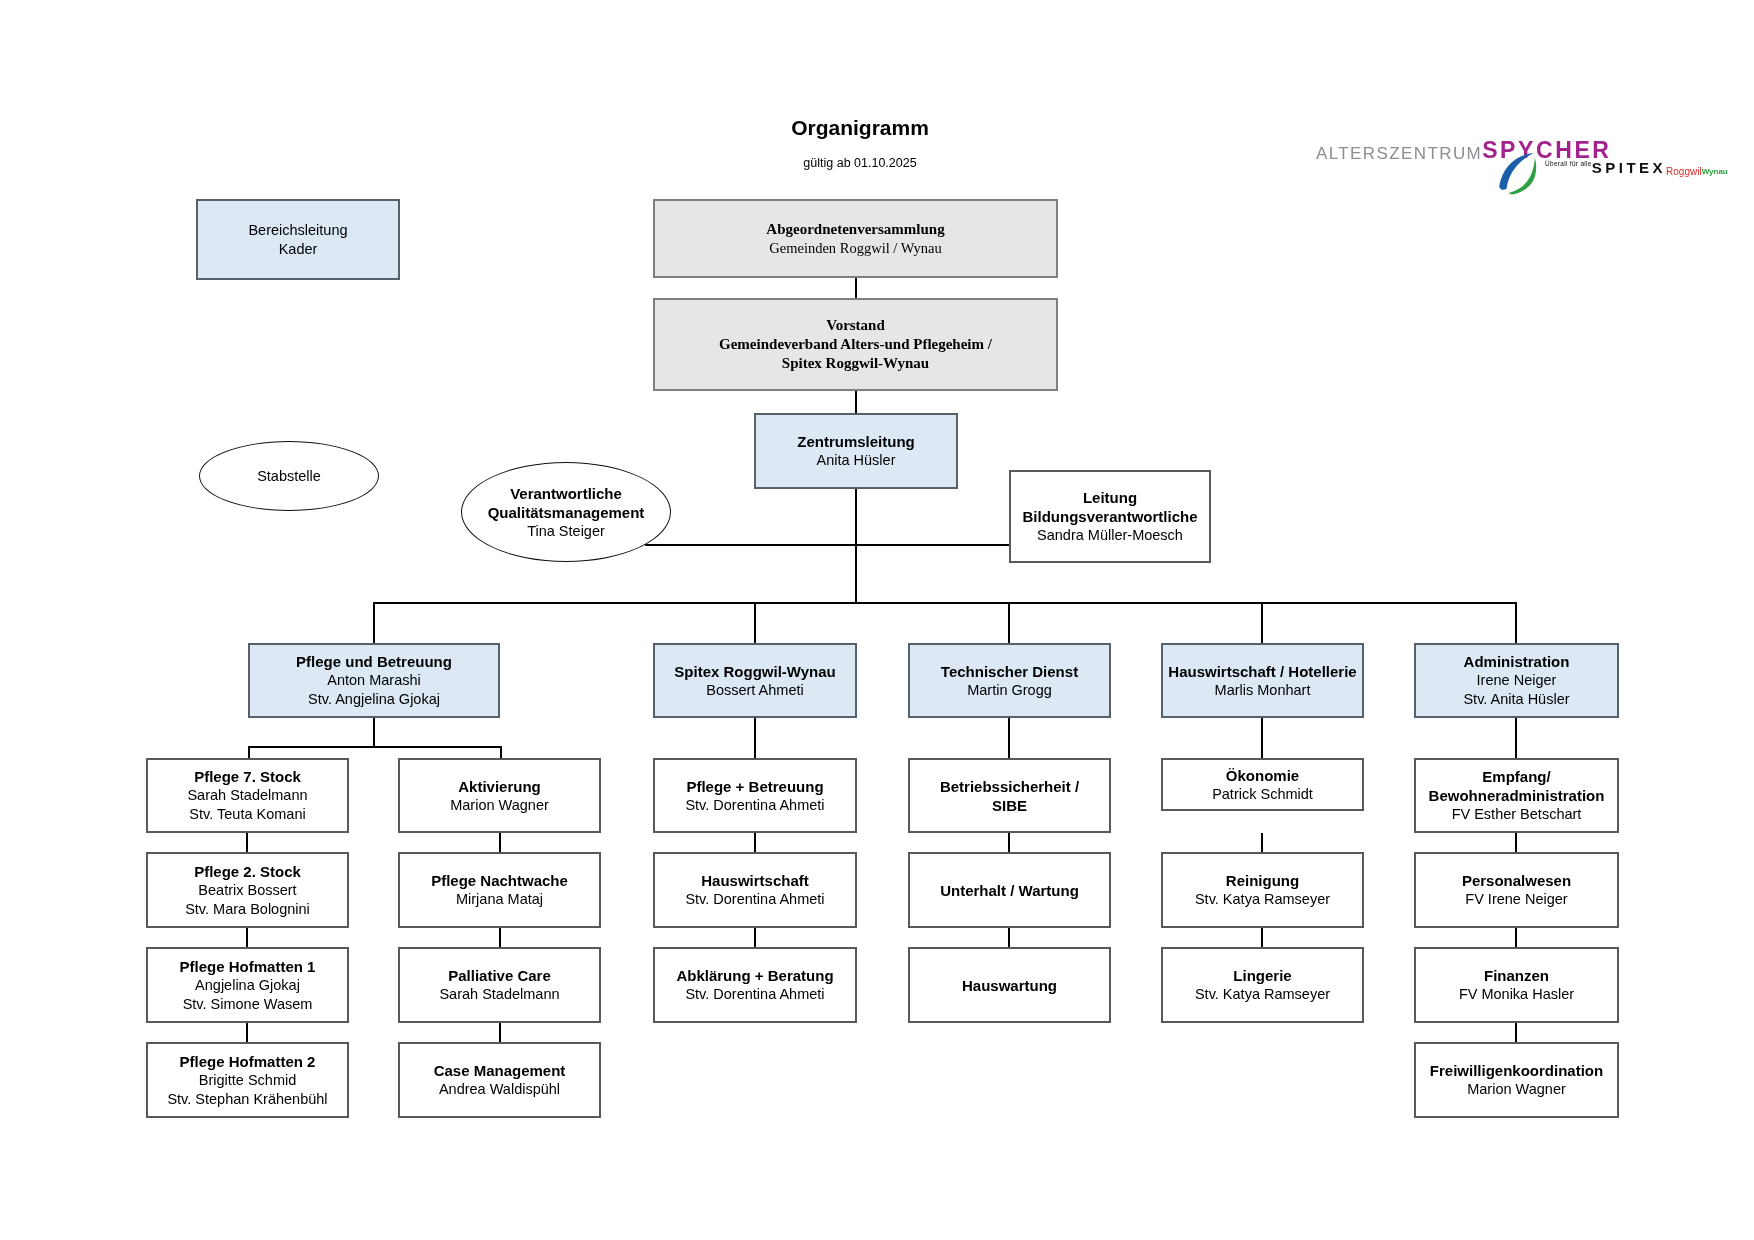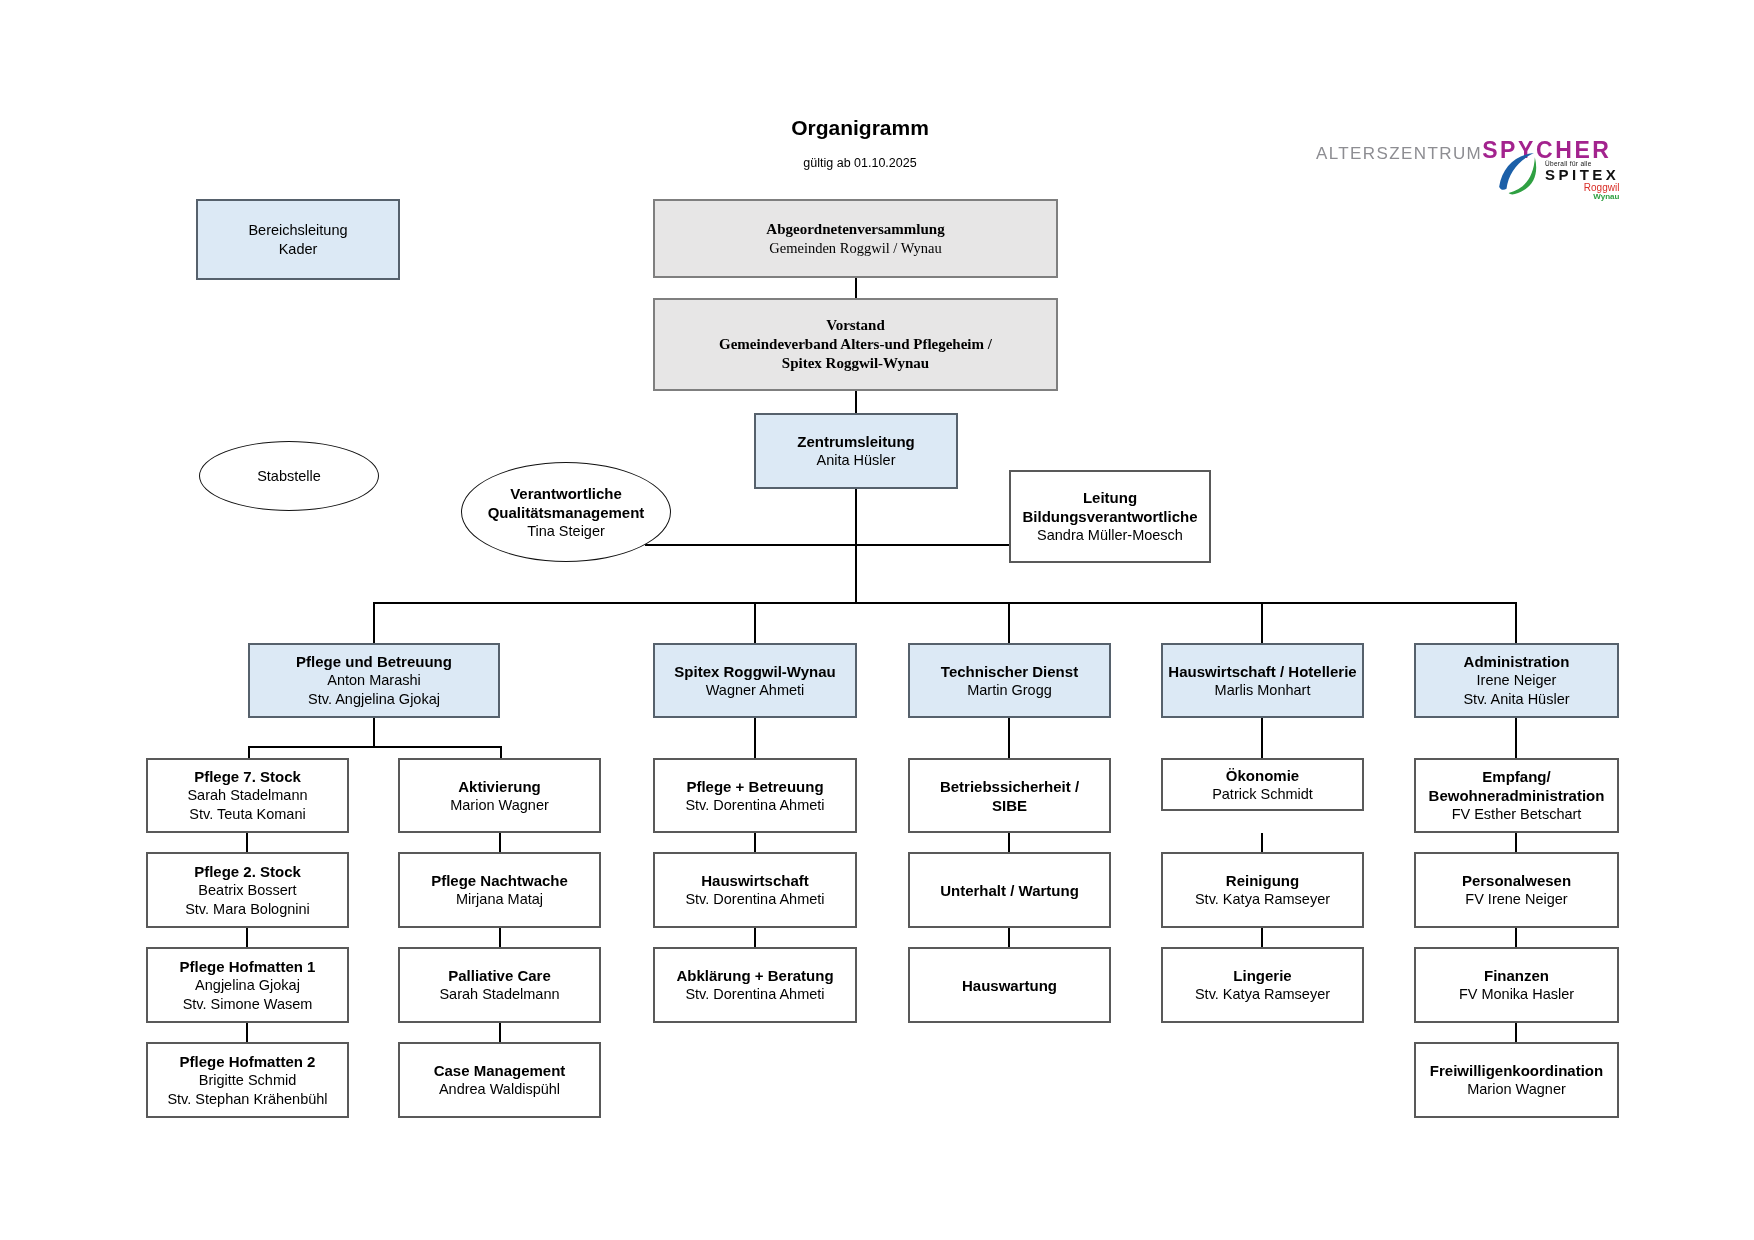--- a/index.html
+++ b/index.html
@@ -25,21 +25,21 @@
   .hl{position:absolute;height:2px;background:var(--line-black,#000);}
 
   
   .logo-az{position:absolute;left:1284px;top:120px;width:200px;display:flex;flex-direction:row;align-items:flex-end;}
   .logo-az svg{margin-right:26px;}
   .az1{font-size:17px;letter-spacing:1.4px;color:var(--spycher-gray,#8d8d92);white-space:nowrap;margin-top:2px;}
   .az2{font-size:23px;font-weight:bold;letter-spacing:2.6px;color:var(--spycher-magenta,#a3238e);margin-top:-1px;white-space:nowrap;}
 
   
   .logo-sp{position:absolute;left:1490px;top:150px;display:flex;align-items:flex-start;gap:7px;}
-  .sp-text{display:flex;flex-direction:column;align-items:flex-start;padding-top:10px;}
+  .sp-text{display:flex;flex-direction:row;align-items:flex-start;padding-top:10px;}
   .sp-tag{font-size:6.5px;color:#111;letter-spacing:.3px;}
   .sp-name{font-size:15px;font-weight:bold;letter-spacing:3.5px;color:#111;line-height:16px;}
   .sp-p1{font-size:10px;font-weight:normal;color:var(--spitex-red,#d92d27);align-self:flex-end;line-height:9px;}
   .sp-p2{font-size:8px;font-weight:bold;color:var(--spitex-green,#2fa042);align-self:flex-end;line-height:9px;}
 </style>
 </head>
 <body>
 
 <div class="canvas">
 
@@ -140,21 +140,21 @@
     <div class="rt">Sandra Müller-Moesch</div>
   </div>
 
   <div class="box blue" style="left:242px;top:643px;width:252px;height:75px">
     <div class="bt">Pflege und Betreuung</div>
     <div class="rt">Anton Marashi</div>
     <div class="rt">Stv. Angjelina Gjokaj</div>
   </div>
   <div class="box blue" style="left:647px;top:643px;width:204px;height:75px">
     <div class="bt">Spitex Roggwil-Wynau</div>
-    <div class="rt">Wagner Ahmeti</div>
+    <div class="rt">Bossert Ahmeti</div>
   </div>
   <div class="box blue" style="left:902px;top:643px;width:203px;height:75px">
     <div class="bt">Technischer Dienst</div>
     <div class="rt">Martin Grogg</div>
   </div>
   <div class="box blue" style="left:1155px;top:643px;width:203px;height:75px">
     <div class="bt">Hauswirtschaft / Hotellerie</div>
     <div class="rt">Marlis Monhart</div>
   </div>
   <div class="box blue" style="left:1408px;top:643px;width:205px;height:75px">

